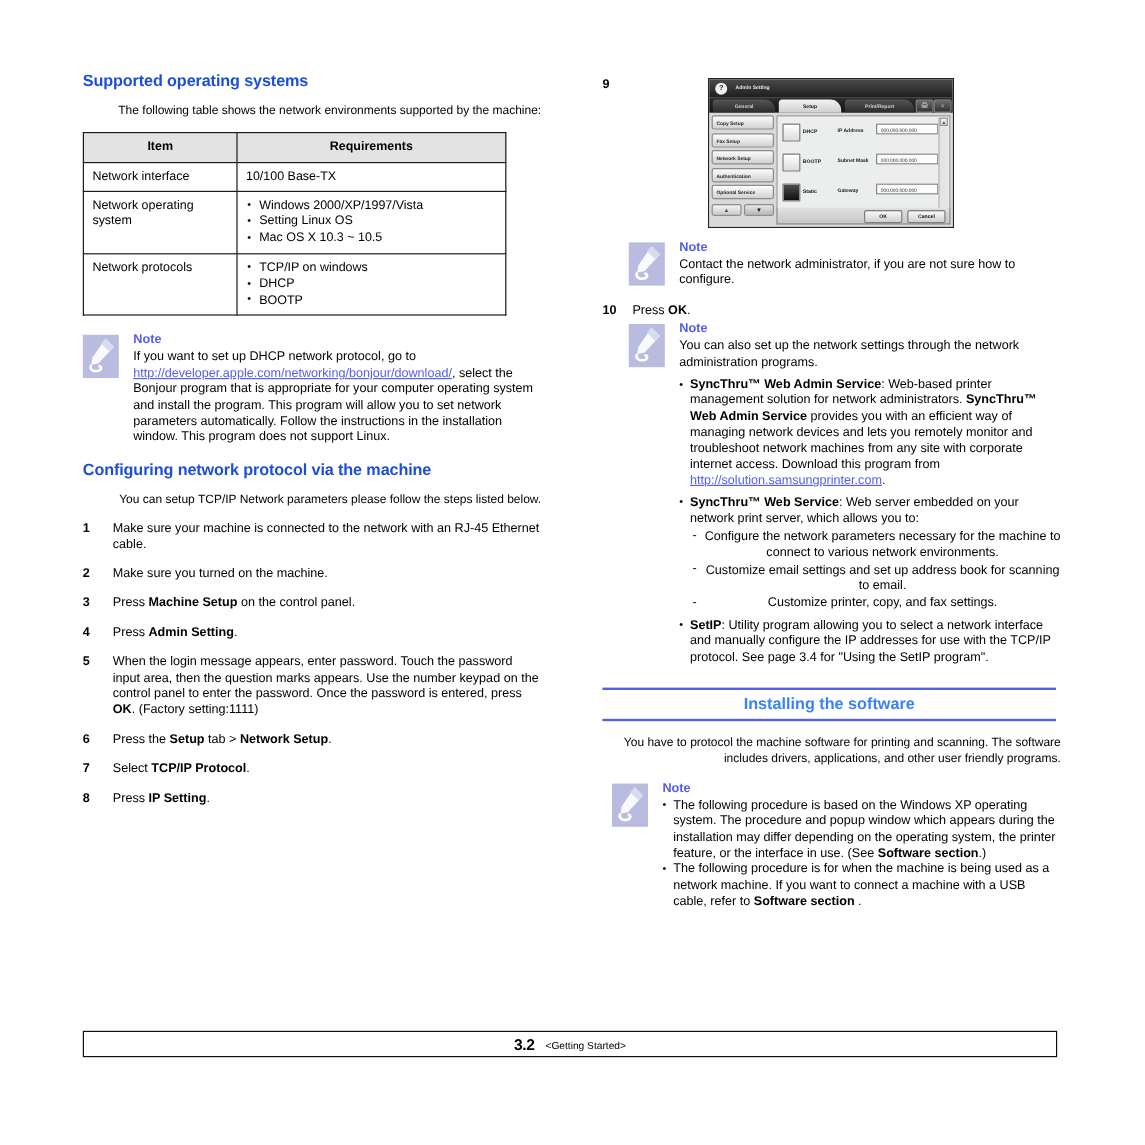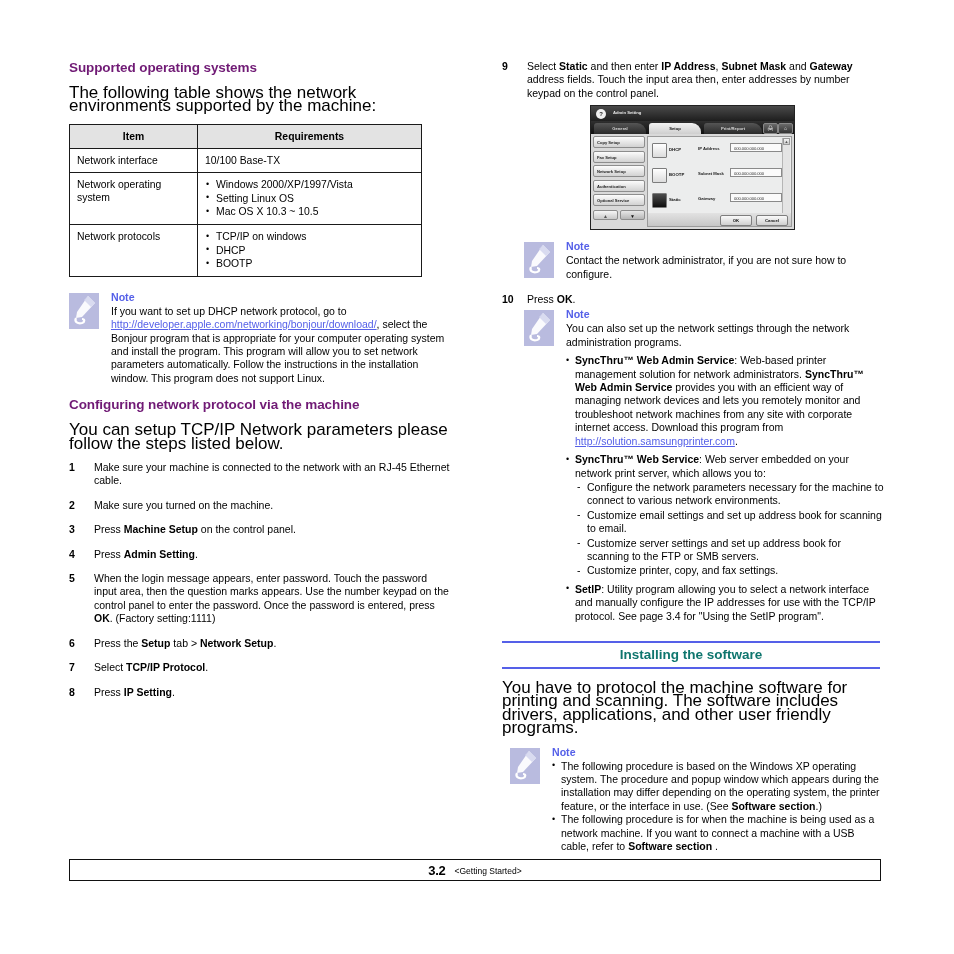--- a/index.html
+++ b/index.html
@@ -23,31 +23,31 @@
   }
   .col {
     position: absolute;
     top: 60px;
     width: 382px;
   }
   .col-left { left: 69px; }
   .col-right { left: 502px; }
 
   h2.section-head {
-    color: #701a75;
+    color: #1d4ed8;
     font-size: 13.5px;
     font-weight: bold;
     margin: 0 0 11px 0;
     letter-spacing: -0.1px;
   }
   p.body-text {
-    font-size: 17px;
+    font-size: 10px;
     line-height: 13.4px;
     margin: 0 0 11px 0;
-    text-align: left;
+    text-align: right;
   }
 
   
   table.spec {
     border-collapse: collapse;
     width: 353px;
     margin: 0 0 14px 0;
     table-layout: fixed;
   }
   table.spec th, table.spec td {
@@ -138,20 +138,21 @@
     margin: 0;
     padding: 0;
     list-style: none;
     font-size: 10.5px;
     line-height: 13.4px;
   }
   .sub-list > li {
     position: relative;
     padding-left: 12px;
     margin-top: 1px;
+    text-align: center;
   }
   .sub-list > li::before {
     content: "-";
     position: absolute;
     left: 2px;
     top: -0.5px;
   }
   b { font-weight: bold; }
   a.doclink {
     color: #5560e8;
@@ -177,21 +178,21 @@
     top: 0;
     font-weight: bold;
     font-size: 10.5px;
   }
 
   
   .bar-head {
     border-top: 2.5px solid #5560e8;
     border-bottom: 2.5px solid #5560e8;
     text-align: center;
-    color: #0f766e;
+    color: #3b82f6;
     font-size: 13.5px;
     font-weight: bold;
     padding: 4px 0 5px 0;
     margin: 0 0 12px 0;
     width: 378px;
   }
 
   
   .footer {
     position: absolute;
@@ -561,21 +562,20 @@
         <span>Press <b>IP Setting</b>.</span>
       </li>
     </ol>
   </div>
 
   <div class="col col-right">
 
     <ol class="steps">
       <li style="margin-bottom:4px;">
         <span class="num">9</span>
-        <span>Select <b>Static</b> and then enter <b>IP Address</b>, <b>Subnet Mask</b> and <b>Gateway</b> address fields. Touch the input area then, enter addresses by number keypad on the control panel.</span>
       </li>
     </ol>
 
     <div class="panel-wrap">
       <div class="panel">
 
         <div class="panel-topbar">
           <div class="panel-logo">?</div>
           <div class="panel-title">Admin Setting</div>
         </div>
@@ -683,21 +683,20 @@
         <p class="note-text" style="margin-bottom:5px;">You can also set up the network settings through the network administration programs.</p>
         <ul class="note-list">
           <li>
             <span><b>SyncThru™ Web Admin Service</b>: Web-based printer management solution for network administrators. <b>SyncThru™ Web Admin Service</b> provides you with an efficient way of managing network devices and lets you remotely monitor and troubleshoot network machines from any site with corporate internet access. Download this program from <a class="doclink" href="#">http://solution.samsungprinter.com</a>.</span>
           </li>
           <li>
             <span><b>SyncThru™ Web Service</b>: Web server embedded on your network print server, which allows you to:</span>
             <ul class="sub-list">
               <li>Configure the network parameters necessary for the machine to connect to various network environments.</li>
               <li>Customize email settings and set up address book for scanning to email.</li>
-              <li>Customize server settings and set up address book for scanning to the FTP or SMB servers.</li>
               <li>Customize printer, copy, and fax settings.</li>
             </ul>
           </li>
           <li style="margin-bottom:0;">
             <span><b>SetIP</b>: Utility program allowing you to select a network interface and manually configure the IP addresses for use with the TCP/IP protocol. See  page 3.4 for "Using the SetIP program".</span>
           </li>
         </ul>
       </div>
     </div>
 

